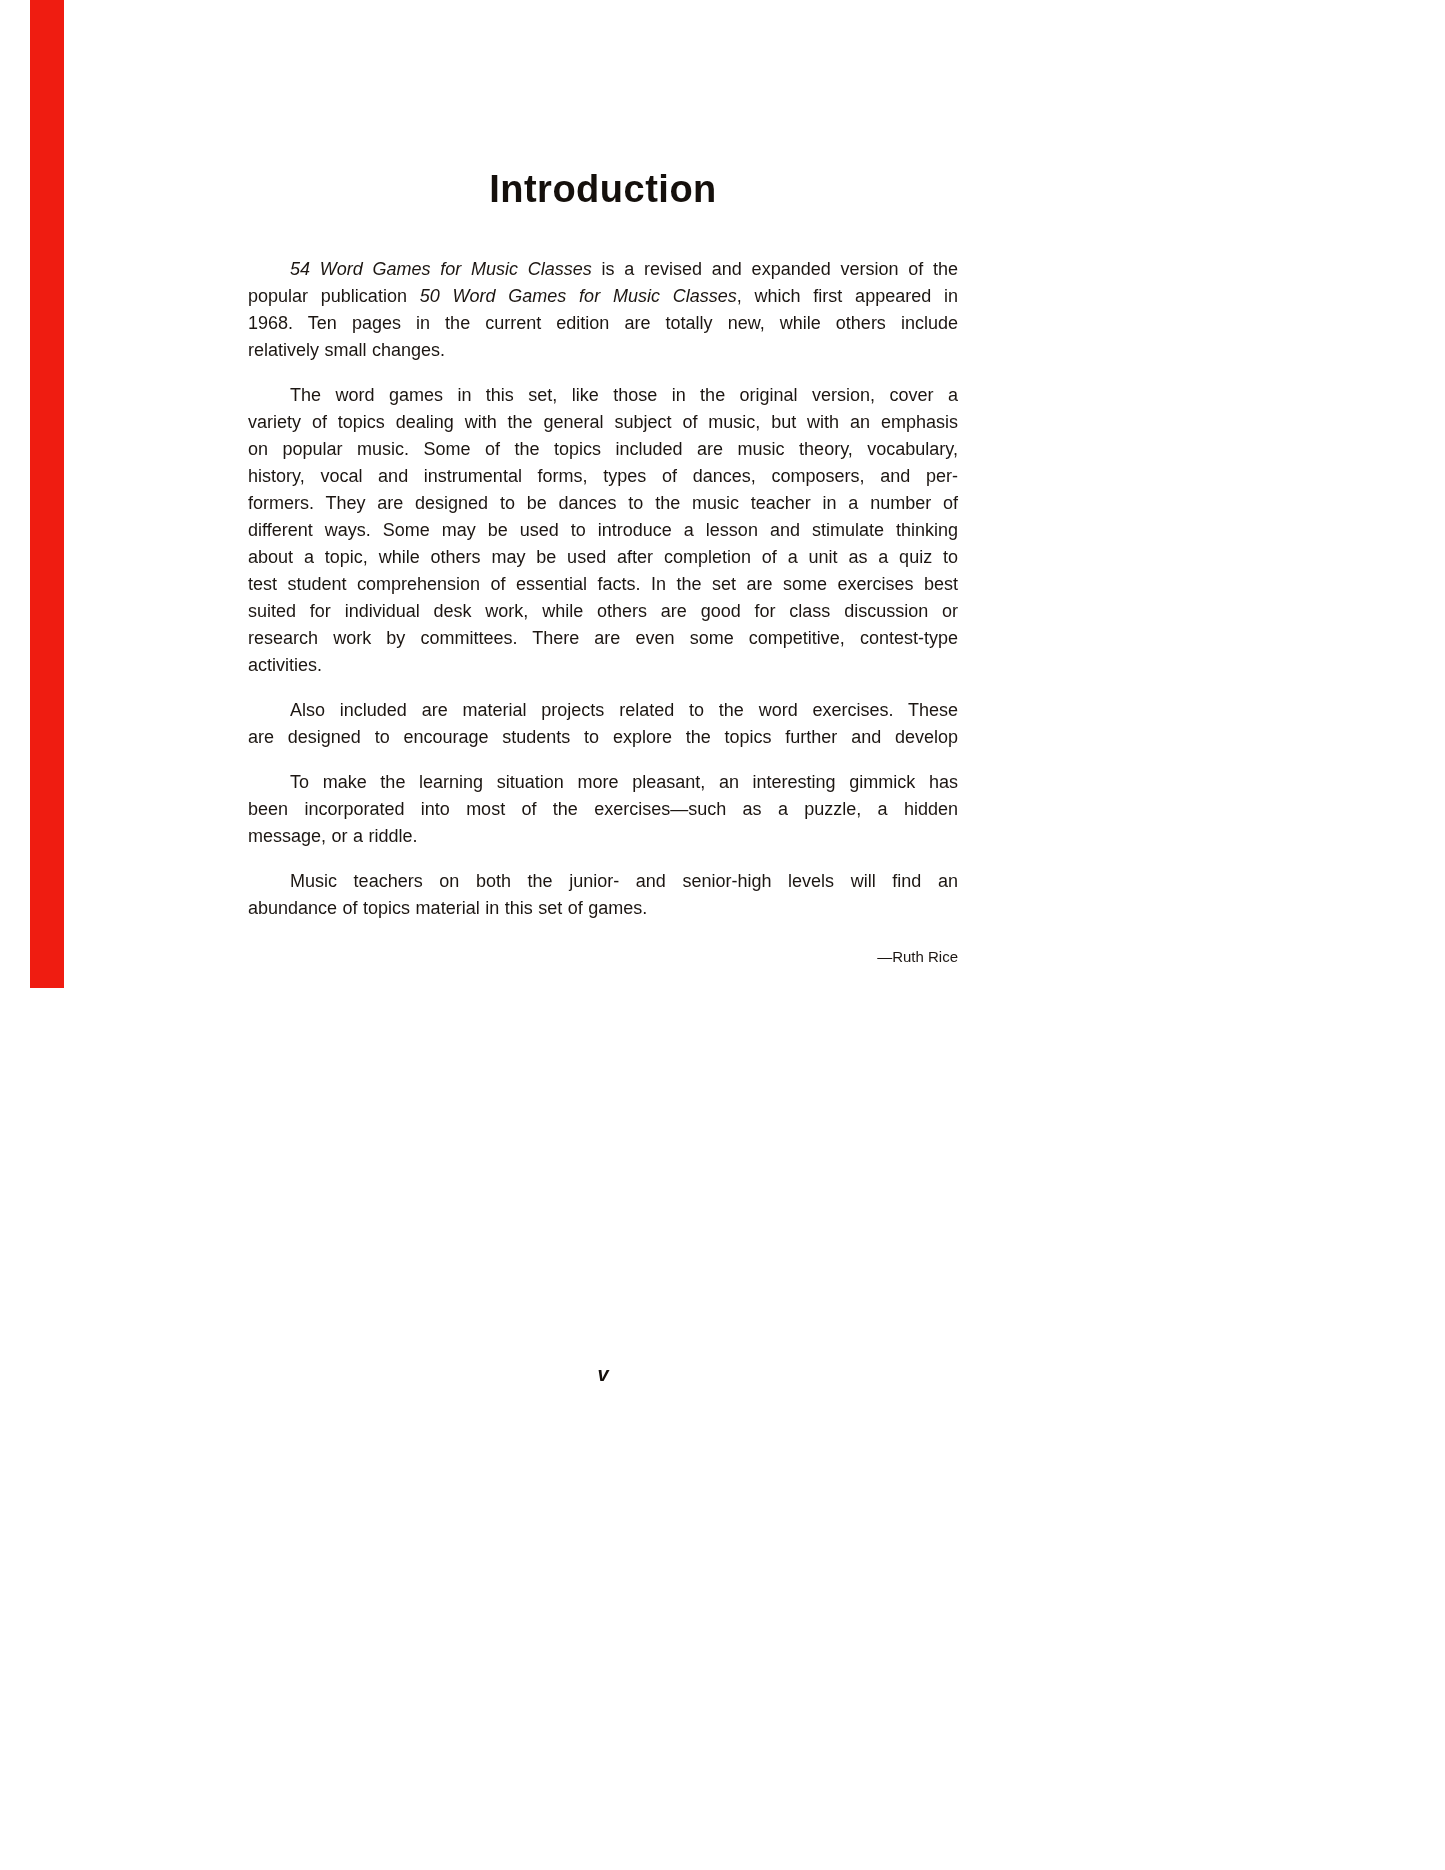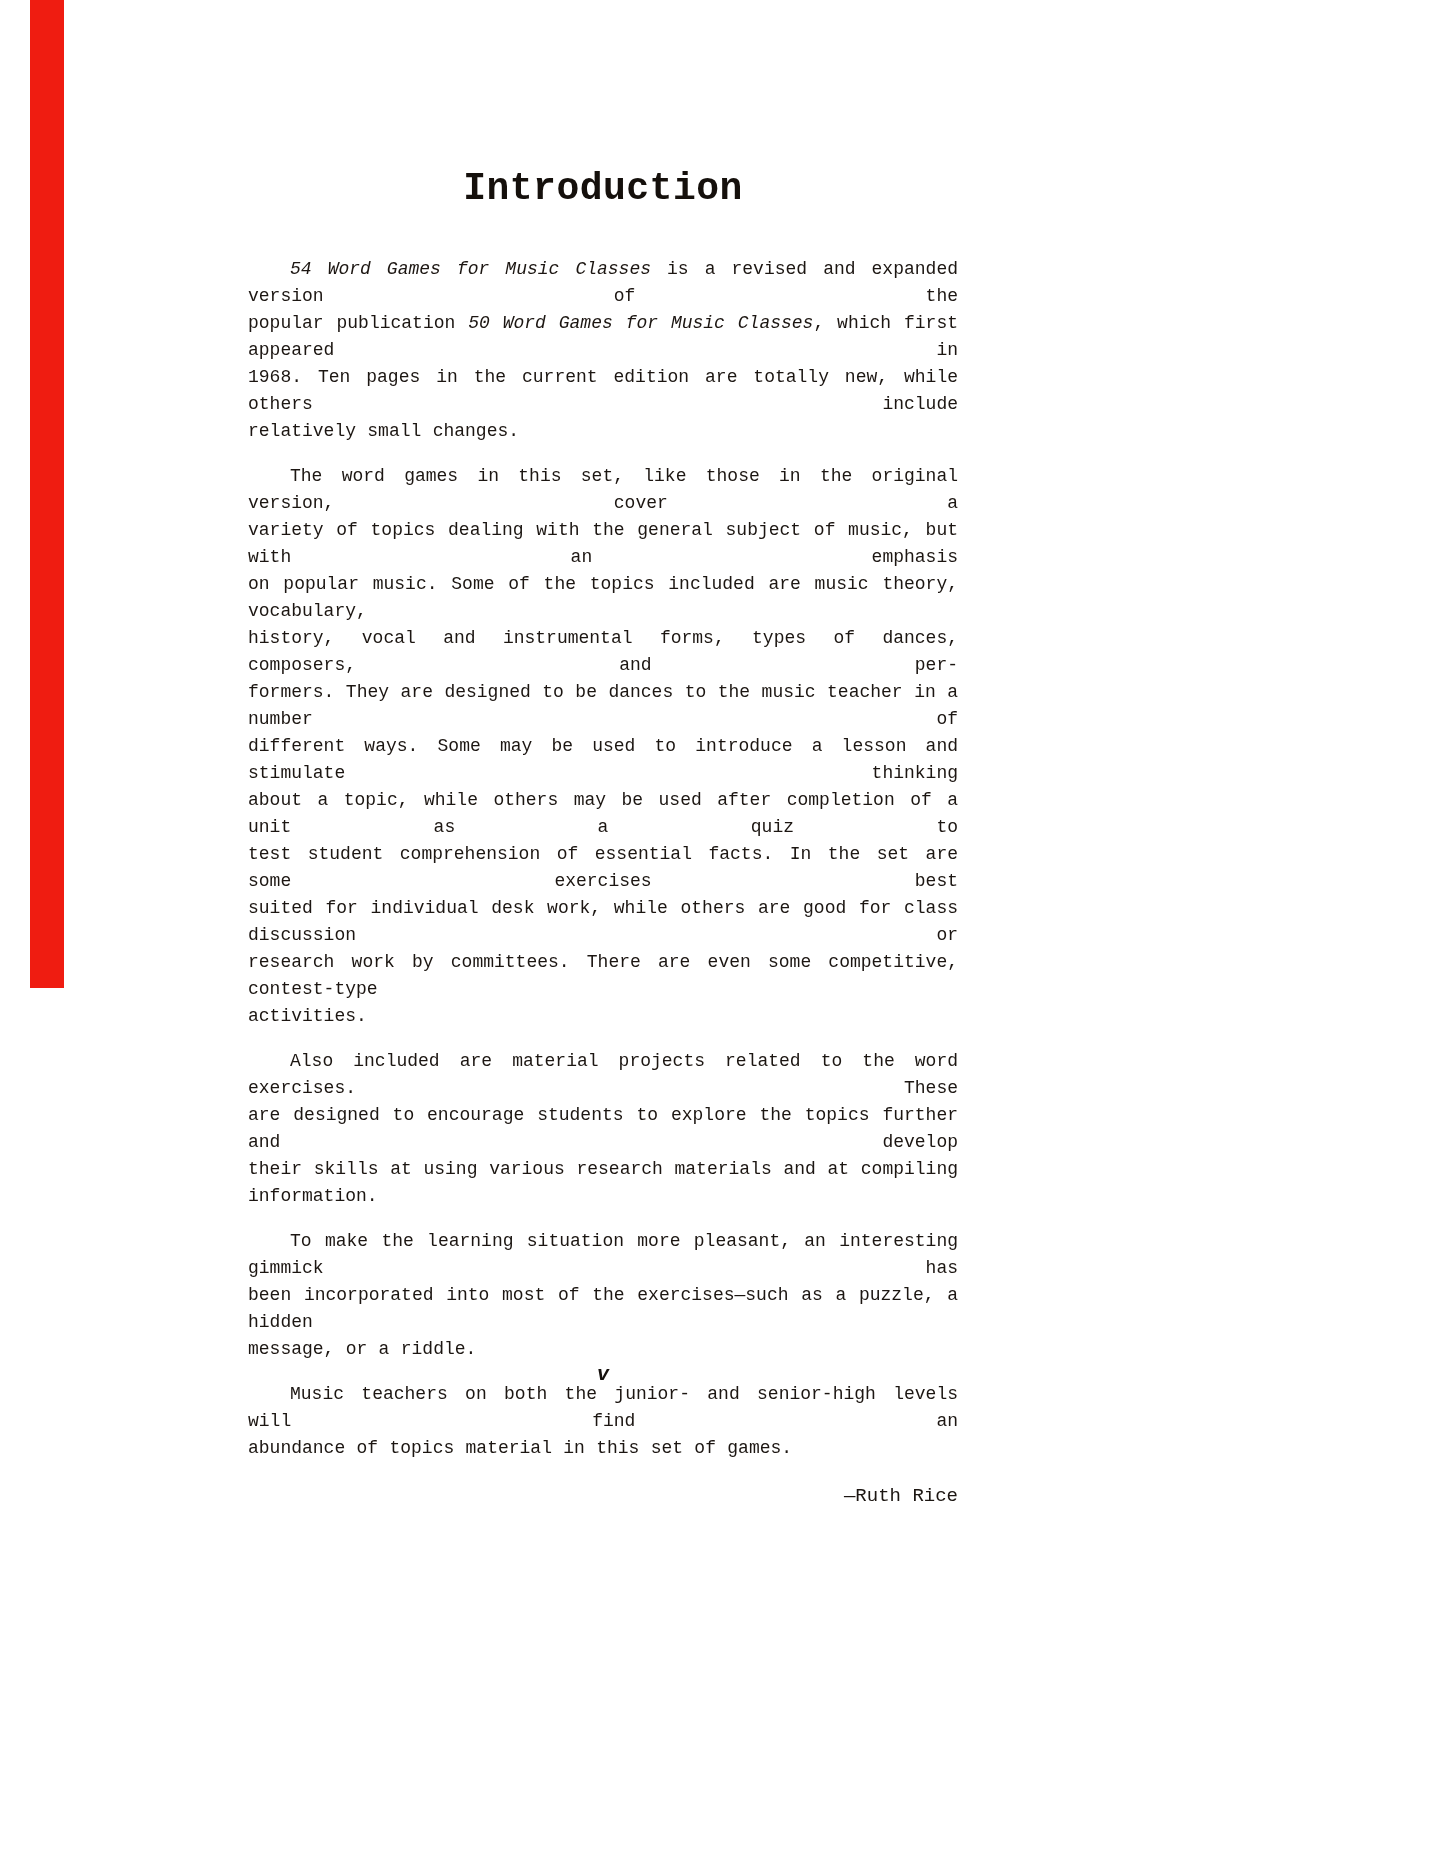--- a/index.html
+++ b/index.html
@@ -6,21 +6,21 @@
     margin: 0;
     padding: 0;
     background: #ffffff;
   }
   .page {
     position: relative;
     width: 1445px;
     height: 1524px;
     background: #ffffff;
     overflow: hidden;
-    font-family: Liberation Mono, monospace;
+    font-family: Liberation Sans, sans-serif;
     color: #1c1612;
   }
   .red-stripe {
     position: absolute;
     left: 30px;
     top: 0;
     width: 34px;
     height: 988px;
     background: #ef1c11; 
   }
@@ -56,21 +56,21 @@
     text-indent: 42px;
   }
   .line.last {
     text-align-last: left;
   }
   .it {
     font-style: italic;
   }
   .signature {
     margin-top: 21px;
-    font-size: 19px;
+    font-size: 15px;
     line-height: 27px;
     text-align: right;
   }
   .folio {
     position: absolute;
     left: 248px;
     top: 1363px;
     width: 710px;
     text-align: center;
     font-size: 20px;
@@ -104,21 +104,20 @@
           <div class="line"><span>different ways. Some may be used to introduce a lesson and stimulate thinking</span></div>
           <div class="line"><span>about a topic, while others may be used after completion of a unit as a quiz to</span></div>
           <div class="line"><span>test student comprehension of essential facts. In the set are some exercises best</span></div>
           <div class="line"><span>suited for individual desk work, while others are good for class discussion or</span></div>
           <div class="line"><span>research work by committees. There are even some competitive, contest-type</span></div>
           <div class="line last"><span>activities.</span></div>
         </div>
         <div class="para">
           <div class="line indent"><span>Also included are material projects related to the word exercises. These</span></div>
           <div class="line"><span>are designed to encourage students to explore the topics further and develop</span></div>
-          <div class="line last"><span>their skills at using various research materials and at compiling information.</span></div>
         </div>
         <div class="para">
           <div class="line indent"><span>To make the learning situation more pleasant, an interesting gimmick has</span></div>
           <div class="line"><span>been incorporated into most of the exercises—such as a puzzle, a hidden</span></div>
           <div class="line last"><span>message, or a riddle.</span></div>
         </div>
         <div class="para">
           <div class="line indent"><span>Music teachers on both the junior- and senior-high levels will find an</span></div>
           <div class="line last"><span>abundance of topics material in this set of games.</span></div>
         </div>

